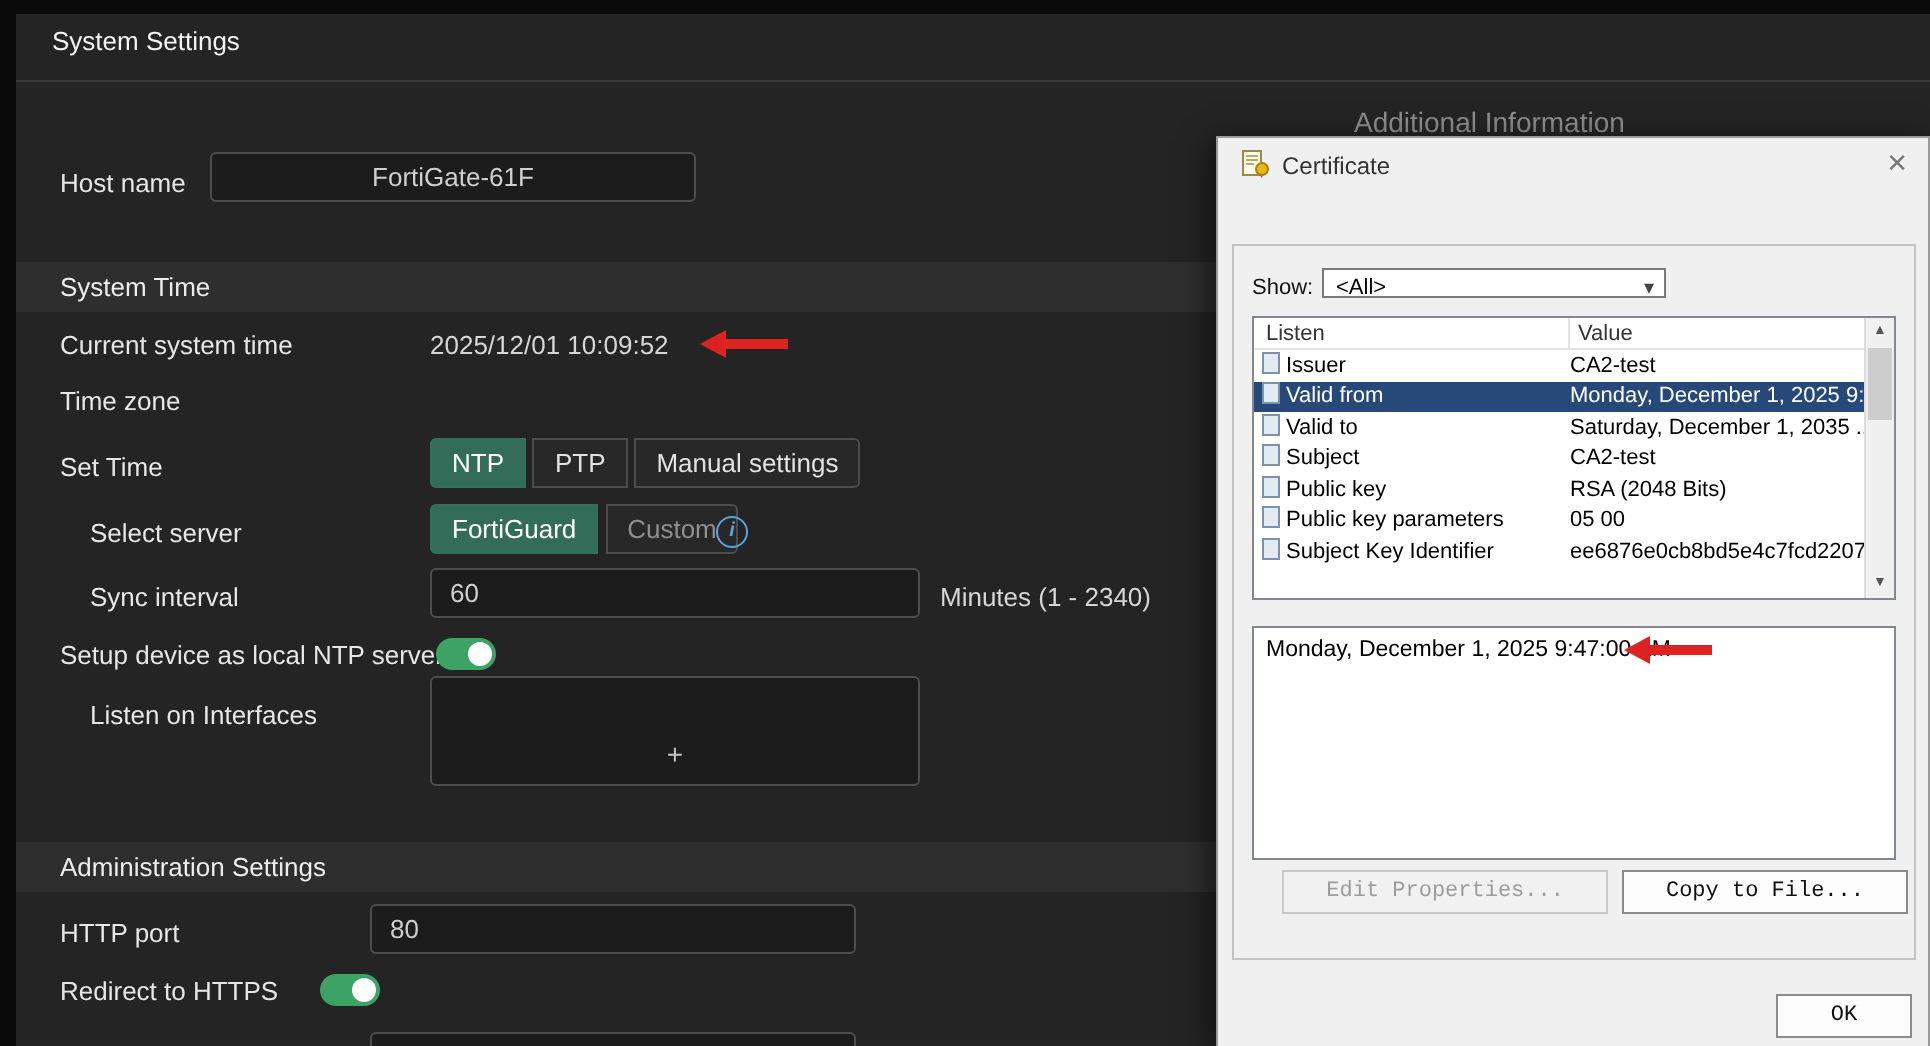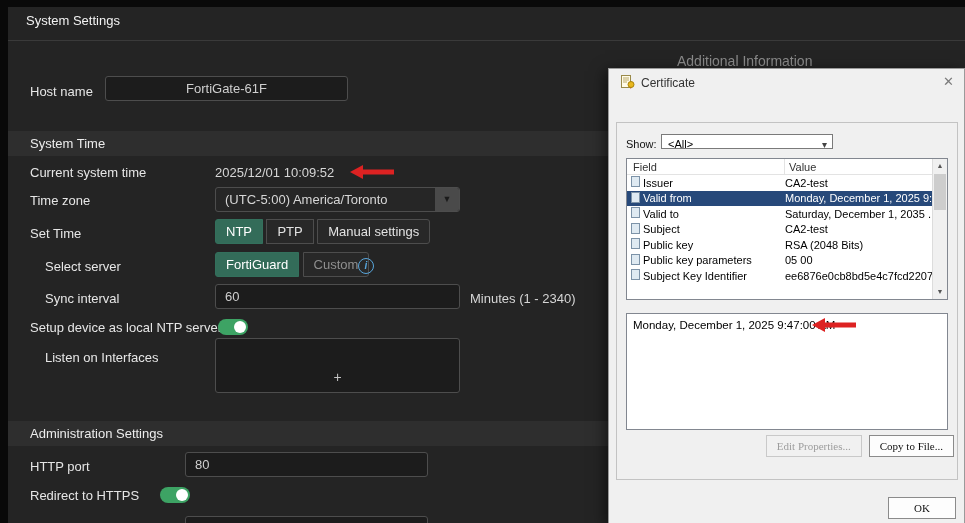--- a/index.html
+++ b/index.html
@@ -66,22 +66,22 @@
   .fr-field{width:142px;overflow:hidden;flex:none}
   .fr-value{flex:1;overflow:hidden}
   .frow.selected{background:#27497a;color:#fff}
   .flist-scroll{position:absolute;right:0;top:0;bottom:0;width:15px;background:#f0f0f0;border-left:1px solid #dcdcdc}
   .scroll-btn{height:14px;text-align:center;font-size:7px;line-height:14px;color:#555;cursor:pointer}
   .scroll-thumb{position:absolute;left:1px;right:1px;top:15px;height:36px;background:#cdcdcd;cursor:pointer}
   .scroll-btn.down{position:absolute;bottom:0;left:0;right:0}
   .detail-box{position:absolute;left:17px;top:244px;width:322px;height:117px;background:#fff;border:1px solid #828790;
               font-size:11.5px;color:#000;padding:5px 6px;overflow:hidden}
   .btn-row{position:absolute;top:366px;right:10px;display:flex;gap:7px}
-  .win-btn{height:22px;font-size:11px;padding:0 10px;background:#fdfdfd;border:1px solid #8b8b8b;color:#111;
-           font-family:Liberation Serif, serif;cursor:pointer}
+  .win-btn{height:22px;font-size:11px;padding:0 21px;background:#fdfdfd;border:1px solid #8b8b8b;color:#111;
+           font-family:Liberation Mono, monospace;cursor:pointer}
   .win-btn.disabled{background:#f1f1f1;border-color:#c9c9c9;color:#9d9d9d;cursor:default}
   .ok-btn{position:absolute;top:428px;right:8px;width:68px}
 </style>
 </head>
 <body>
 
 <div id="screen">
   <div class="edge-top"></div>
   <div class="edge-left"></div>
 
@@ -94,24 +94,20 @@
   <div class="section-bar" style="top:131px">System Time</div>
 
   <div class="lbl" style="left:30px;top:165px">Current system time</div>
   <div class="val" style="left:215px;top:165px">2025/12/01 10:09:52</div>
   <svg class="arrow-svg" style="left:350px;top:164px" width="46" height="16" viewBox="0 0 46 16">
     <polygon points="0,8 13,1 13,15" fill="#dd2222"></polygon>
     <rect x="13" y="5.5" width="31" height="5" fill="#dd2222"></rect>
   </svg>
 
   <div class="lbl" style="left:30px;top:193px">Time zone</div>
-  <div class="fg-select" style="left:215px;top:187px;width:245px">
-    <span>(UTC-5:00) America/Toronto</span>
-    <span class="fg-caret">▼</span>
-  </div>
 
   <div class="lbl" style="left:30px;top:226px">Set Time</div>
   <div class="seg-group" style="left:215px;top:219px">
     <span class="seg first on">NTP</span>
     <span class="seg">PTP</span>
     <span class="seg last">Manual settings</span>
   </div>
 
   <div class="lbl" style="left:45px;top:259px">Select server</div>
   <div class="seg-group" style="left:215px;top:252px">
@@ -163,21 +159,21 @@
     <div class="tab-frame"></div>
 
     <div class="show-label">Show:</div>
     <div class="show-select">
       <span>&lt;All&gt;</span>
       <span class="show-chevron">▾</span>
     </div>
 
     <div class="flist">
       <div class="flist-header">
-        <div class="fh-field">Field</div>
+        <div class="fh-field">Listen</div>
         <div class="fh-value">Value</div>
       </div>
       <div class="frow">
         <div class="ficon"><i></i></div>
         <div class="fr-field">Issuer</div>
         <div class="fr-value">CA2-test</div>
       </div>
       <div class="frow selected">
         <div class="ficon"><i></i></div>
         <div class="fr-field">Valid from</div>

